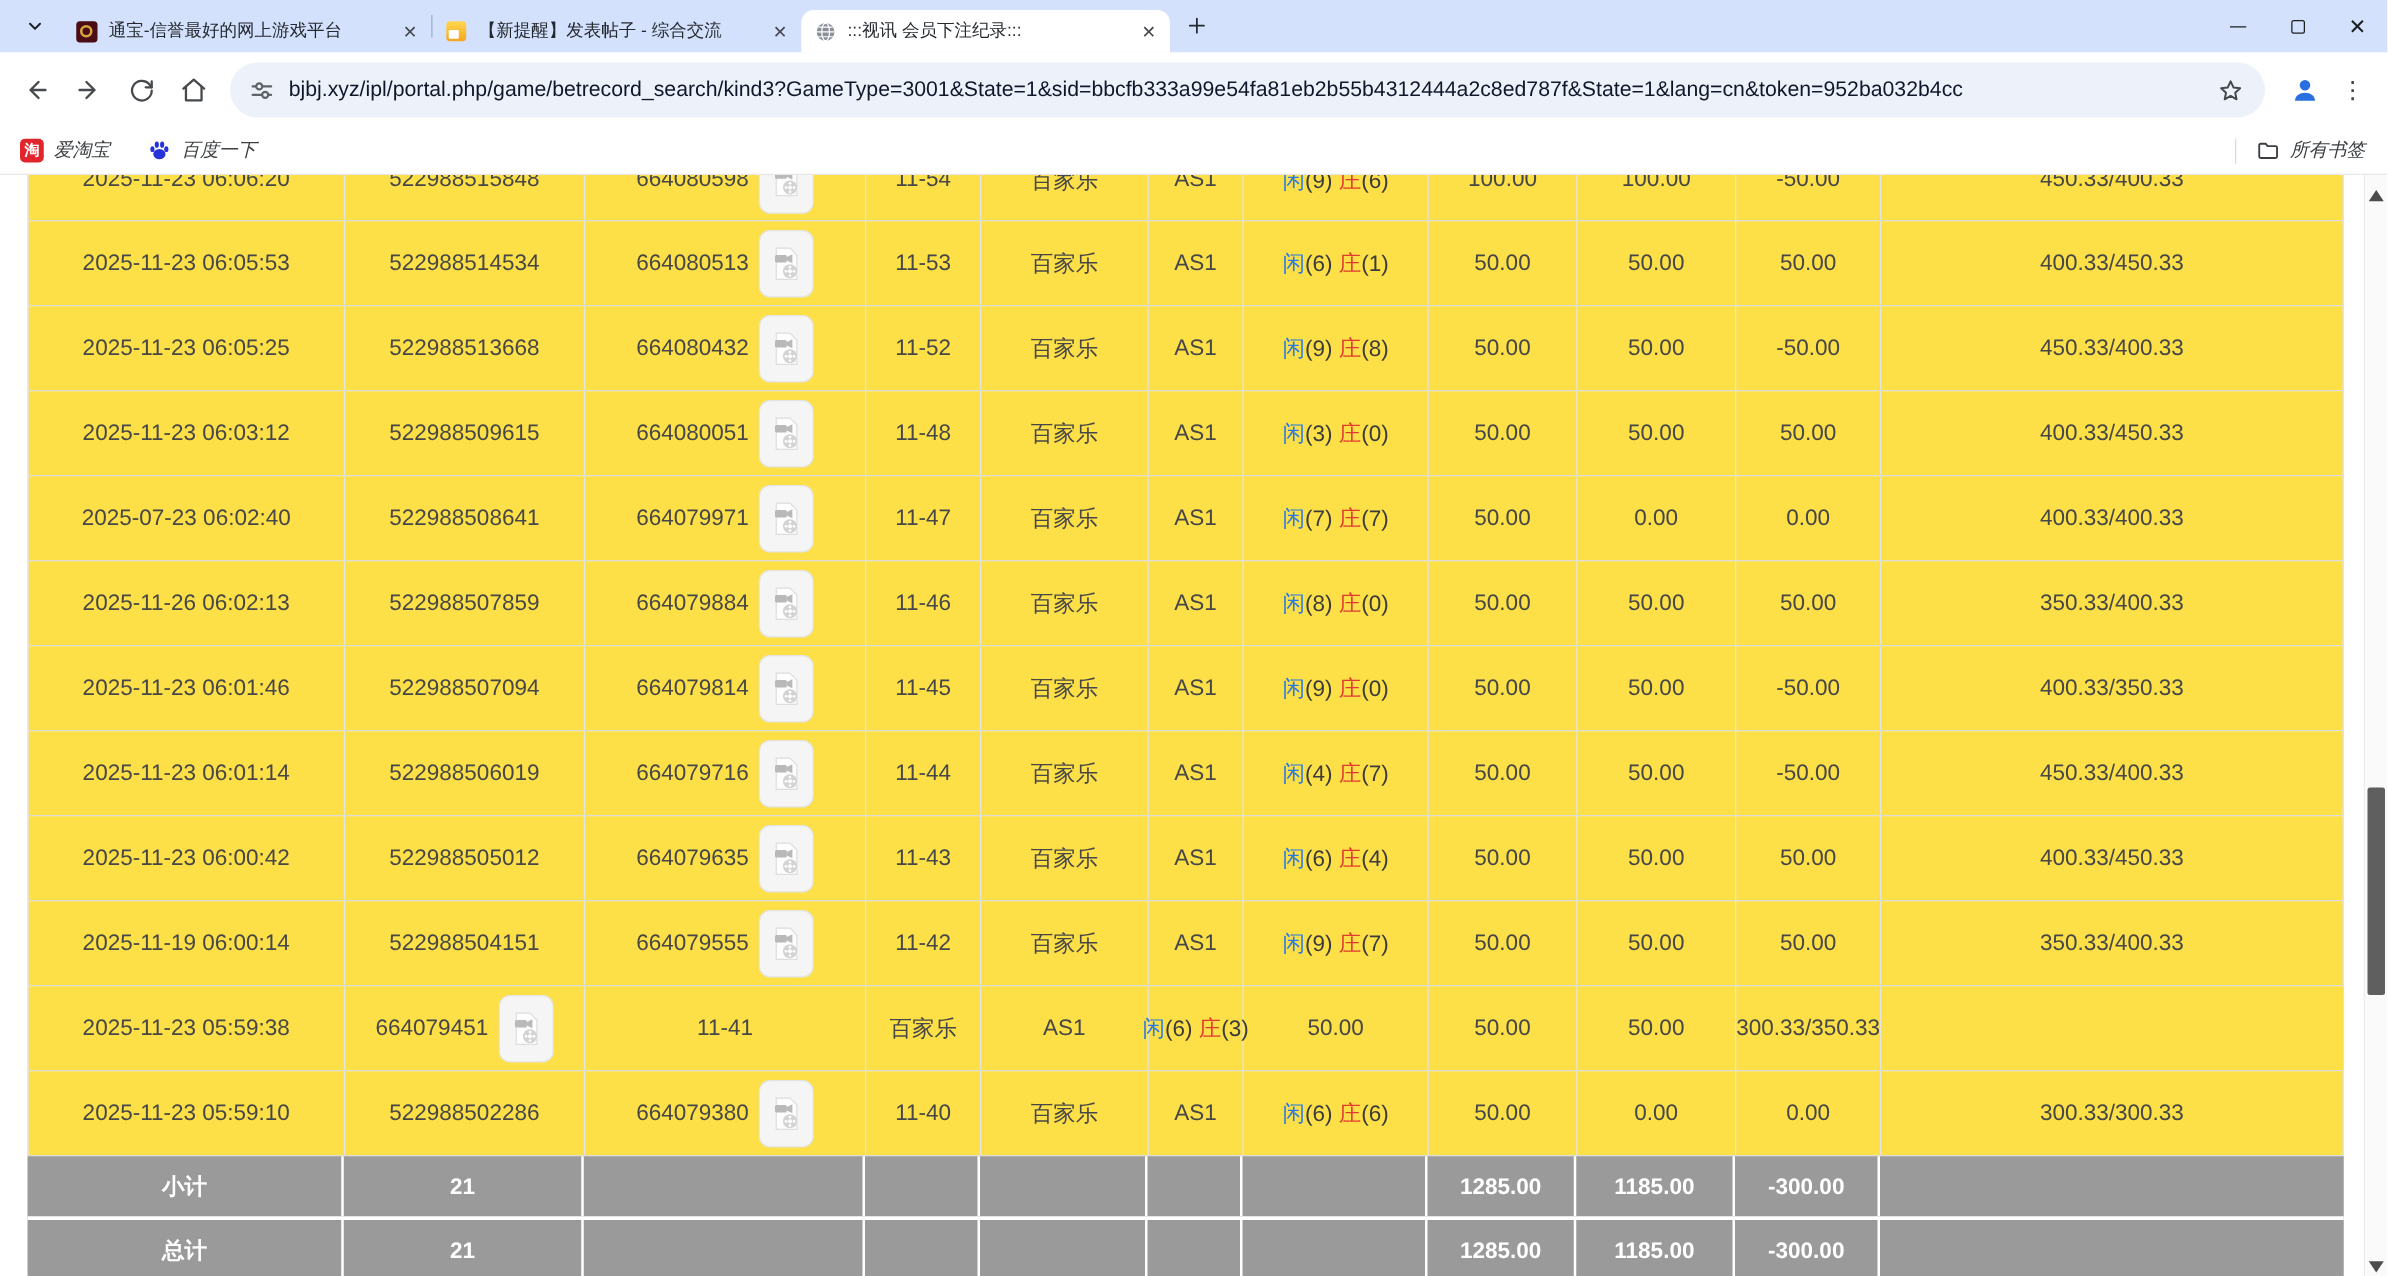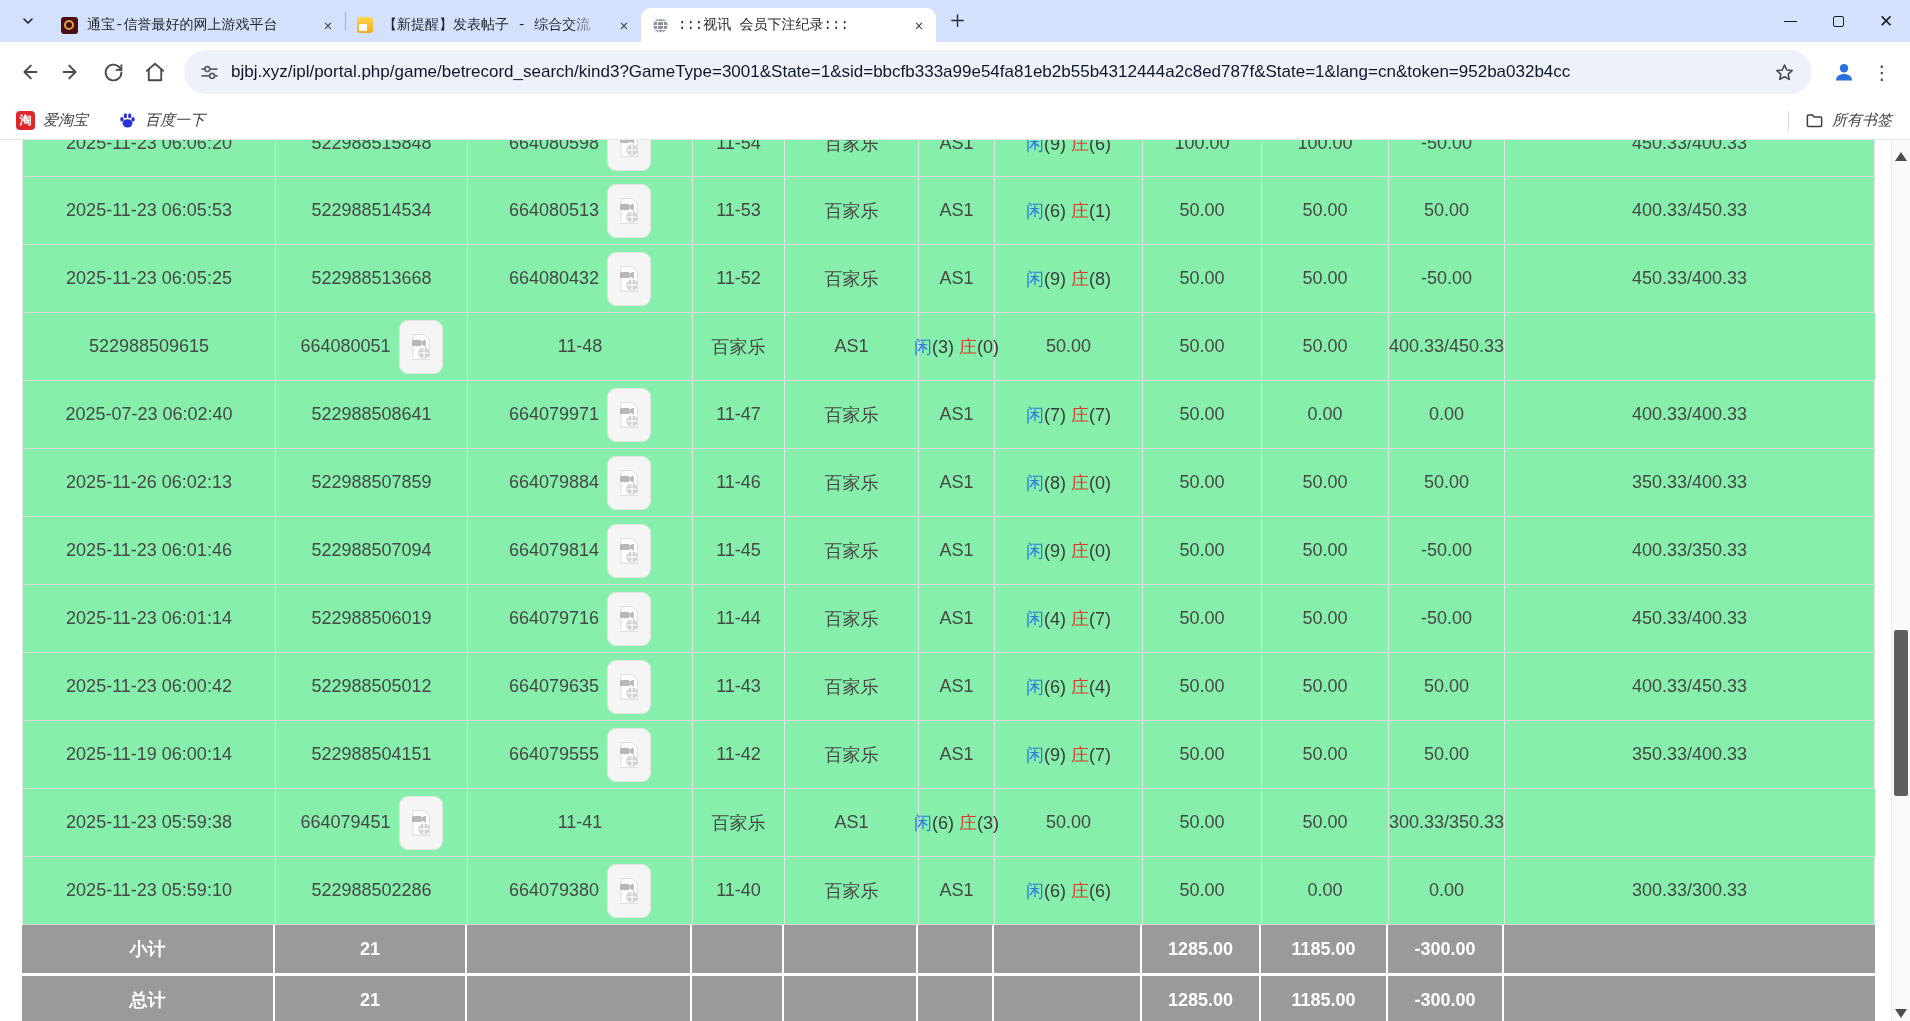--- a/index.html
+++ b/index.html
@@ -4,21 +4,21 @@
 <title>betrecord</title>
 <style>
   * { box-sizing: border-box; margin: 0; padding: 0; }
   html,body { width:1910px; height:1021px; overflow:hidden; }
   body { font-family:"Liberation Sans","DejaVu Sans",sans-serif; background:#fff; }
   .browser { width:1910px; height:1021px; display:flex; flex-direction:column; }
 
   
   .tabstrip { height:42px; background:#d3e1fc; display:flex; align-items:flex-end; flex:none; }
   .tab-search { width:40px; height:34px; margin:0 2px 0 8px; display:flex; align-items:center; justify-content:center; align-self:center; }
-  .tab { width:295px; height:34px; border-radius:10px 10px 0 0; display:flex; align-items:center; padding:0 8px 0 10px; position:relative;font-family:Liberation Mono, monospace; }
+  .tab { width:295px; height:34px; border-radius:10px 10px 0 0; display:flex; align-items:center; padding:0 8px 0 10px; position:relative; }
   .tab.active { background:#fff; }
   .tab .favicon { width:18px; height:18px; flex:none; margin-right:9px; display:flex; align-items:center; justify-content:center; }
   .tab .title { flex:1; font-size:14px; color:#24292f; white-space:nowrap; overflow:hidden; }
   .tab .title.fade { -webkit-mask-image:linear-gradient(90deg,#000 82%,transparent 98%); mask-image:linear-gradient(90deg,#000 82%,transparent 98%); }
   .tab .close { width:18px; height:18px; flex:none; margin-left:6px; font-size:14px; color:#43474e; display:flex; align-items:center; justify-content:center; border-radius:50%; }
   .tab-divider { width:1px; height:18px; background:#9db0cf; align-self:center; flex:none; }
   .favicon-game { width:17px; height:17px; border-radius:3px; background:#4b0d14; display:flex; align-items:center; justify-content:center; }
   .favicon-game i { width:10px; height:10px; border-radius:50%; border:2px solid #d8a53c; display:block; }
   .favicon-forum { width:16px; height:16px; border-radius:3px; background:linear-gradient(180deg,#ffd84d 0%,#f5a623 100%); position:relative; overflow:hidden; }
   .favicon-forum i { position:absolute; left:2px; bottom:2px; width:8px; height:7px; background:#fff; border-radius:1px; display:block; }
@@ -42,21 +42,21 @@
   .bookmarks { height:38px; background:#fff; display:flex; align-items:center; padding:0 14px 0 16px; border-bottom:1px solid #e7e7e7; flex:none; }
   .bm-item { display:flex; align-items:center; margin-right:30px; }
   .bm-item .bm-label { font-size:15px; color:#3c4043; margin-left:8px;font-style:italic; }
   .bm-taobao { width:19px; height:19px; border-radius:4px; background:#e0262c; color:#fff; font-size:12px; font-weight:bold; display:flex; align-items:center; justify-content:center; }
   .bm-right { margin-left:auto; display:flex; align-items:center; }
   .bm-sep { width:1px; height:20px; background:#d8dce1; margin-right:16px; }
 
   
   .content { position:relative; flex:1; background:#fff; overflow:hidden; }
   .tbl { position:absolute; left:22px; top:0; width:1853px; }
-  .tr { display:grid; grid-template-columns:253px 192px 225px 92px 134px 76px 148px 119px 127px 116px auto; border-bottom:1px solid #dcdcdc; border-left:1px solid #e4e4e4; background:#86efac; }
+  .tr { display:grid; grid-template-columns:253px 192px 225px 92px 134px 76px 148px 119px 127px 116px auto; border-bottom:1px solid #dcdcdc; border-left:1px solid #e4e4e4; background:#fde047; }
   .tr .td { min-height:67px; display:flex; align-items:center; justify-content:center; border-right:1px solid #e4e4e4; font-size:18px; color:#474747; gap:8px; white-space:nowrap; }
   .tr.clipped { height:37px; overflow:hidden; border-bottom:1px solid #dcdcdc; }
   .tr.clipped .td { margin-top:-30px; }
   .blue { color:#2a7ae2; }
   .neg { color:#e8463c; }
   .res-p { color:#2a7ae2; }
   .res-b { color:#e03a30; }
   .res-n { color:#3b3b3b; }
   .vbtn { width:44px; height:54px; border-radius:9px; background:#f5f5f5; border:1px solid #e4e4e4; display:flex; align-items:center; justify-content:center; flex:none; }
 
@@ -303,20 +303,21 @@
           <div class="td">AS1</div>
           <div class="td">
             <span><span class="res-p">闲</span><span class="res-n">(9)</span> <span class="res-b">庄</span><span class="res-n">(8)</span></span>
           </div>
           <div class="td blue">50.00</div>
           <div class="td">50.00</div>
           <div class="td neg">-50.00</div>
           <div class="td">450.33/400.33</div>
         </div>
         <div class="tr">
+          <div class="td">2025-11-23 06:03:12</div>
           <div class="td">522988509615</div>
           <div class="td">
             <span>664080051</span>
             <span class="vbtn">
               <svg width="24" height="28" viewBox="0 0 24 28">
                 <path d="M4 1.5h11l5.5 5.5v19.5H4z" fill="#fdfdfd" stroke="#dedede"></path>
                 <rect x="3" y="7" width="9.5" height="6" rx="1.2" fill="#b9b9b9"></rect>
                 <path d="M12.5 8.6l4.4-2.2v7.2l-4.4-2.2z" fill="#b9b9b9"></path>
                 <circle cx="15" cy="20" r="5.6" fill="#d3d3d3"></circle>
                 <circle cx="15" cy="20" r="1.6" fill="#fff"></circle>

